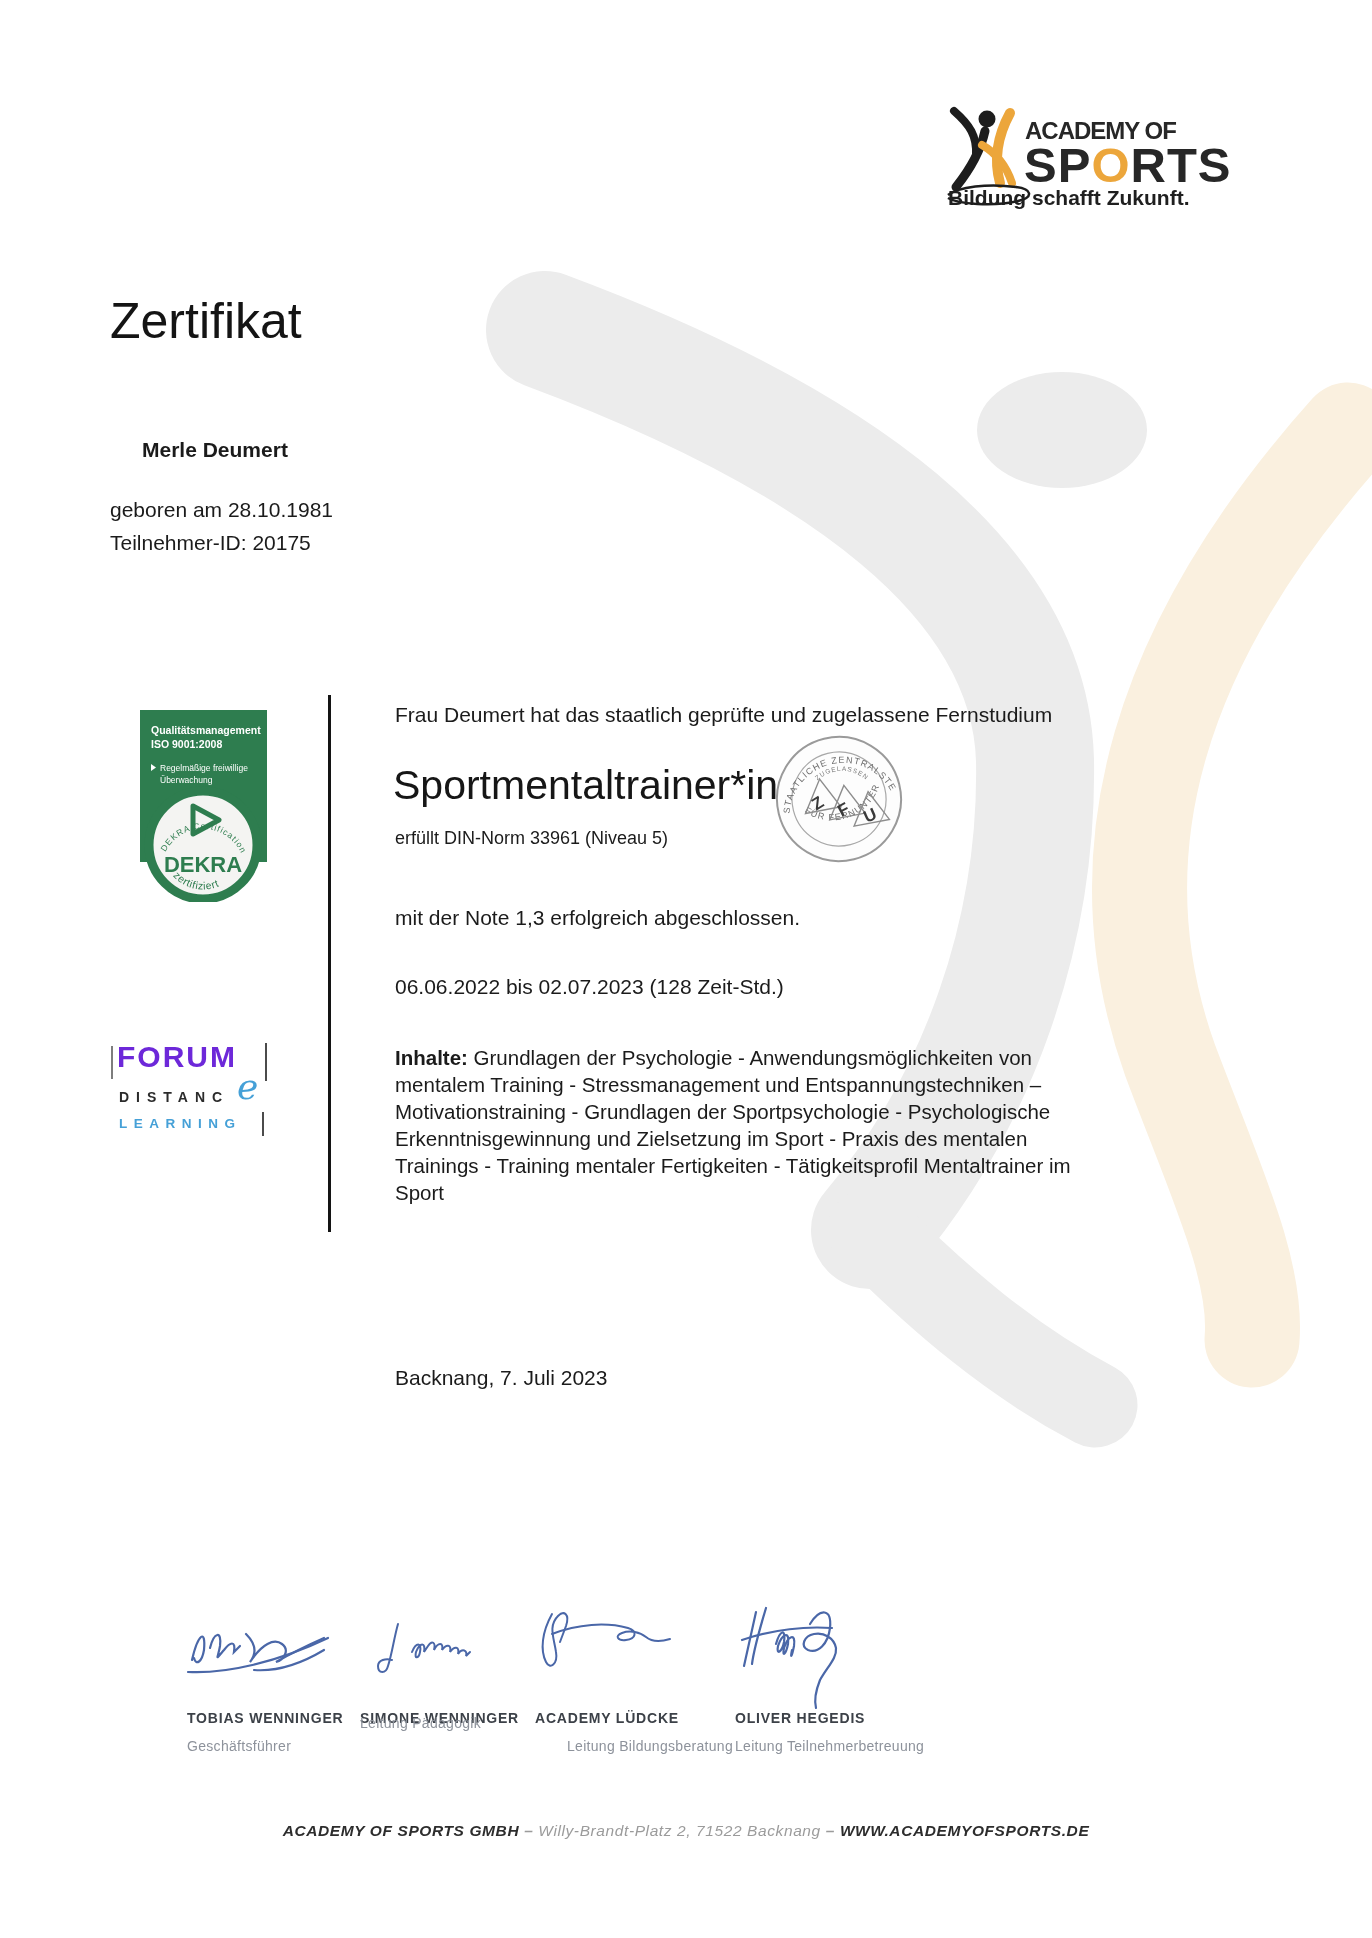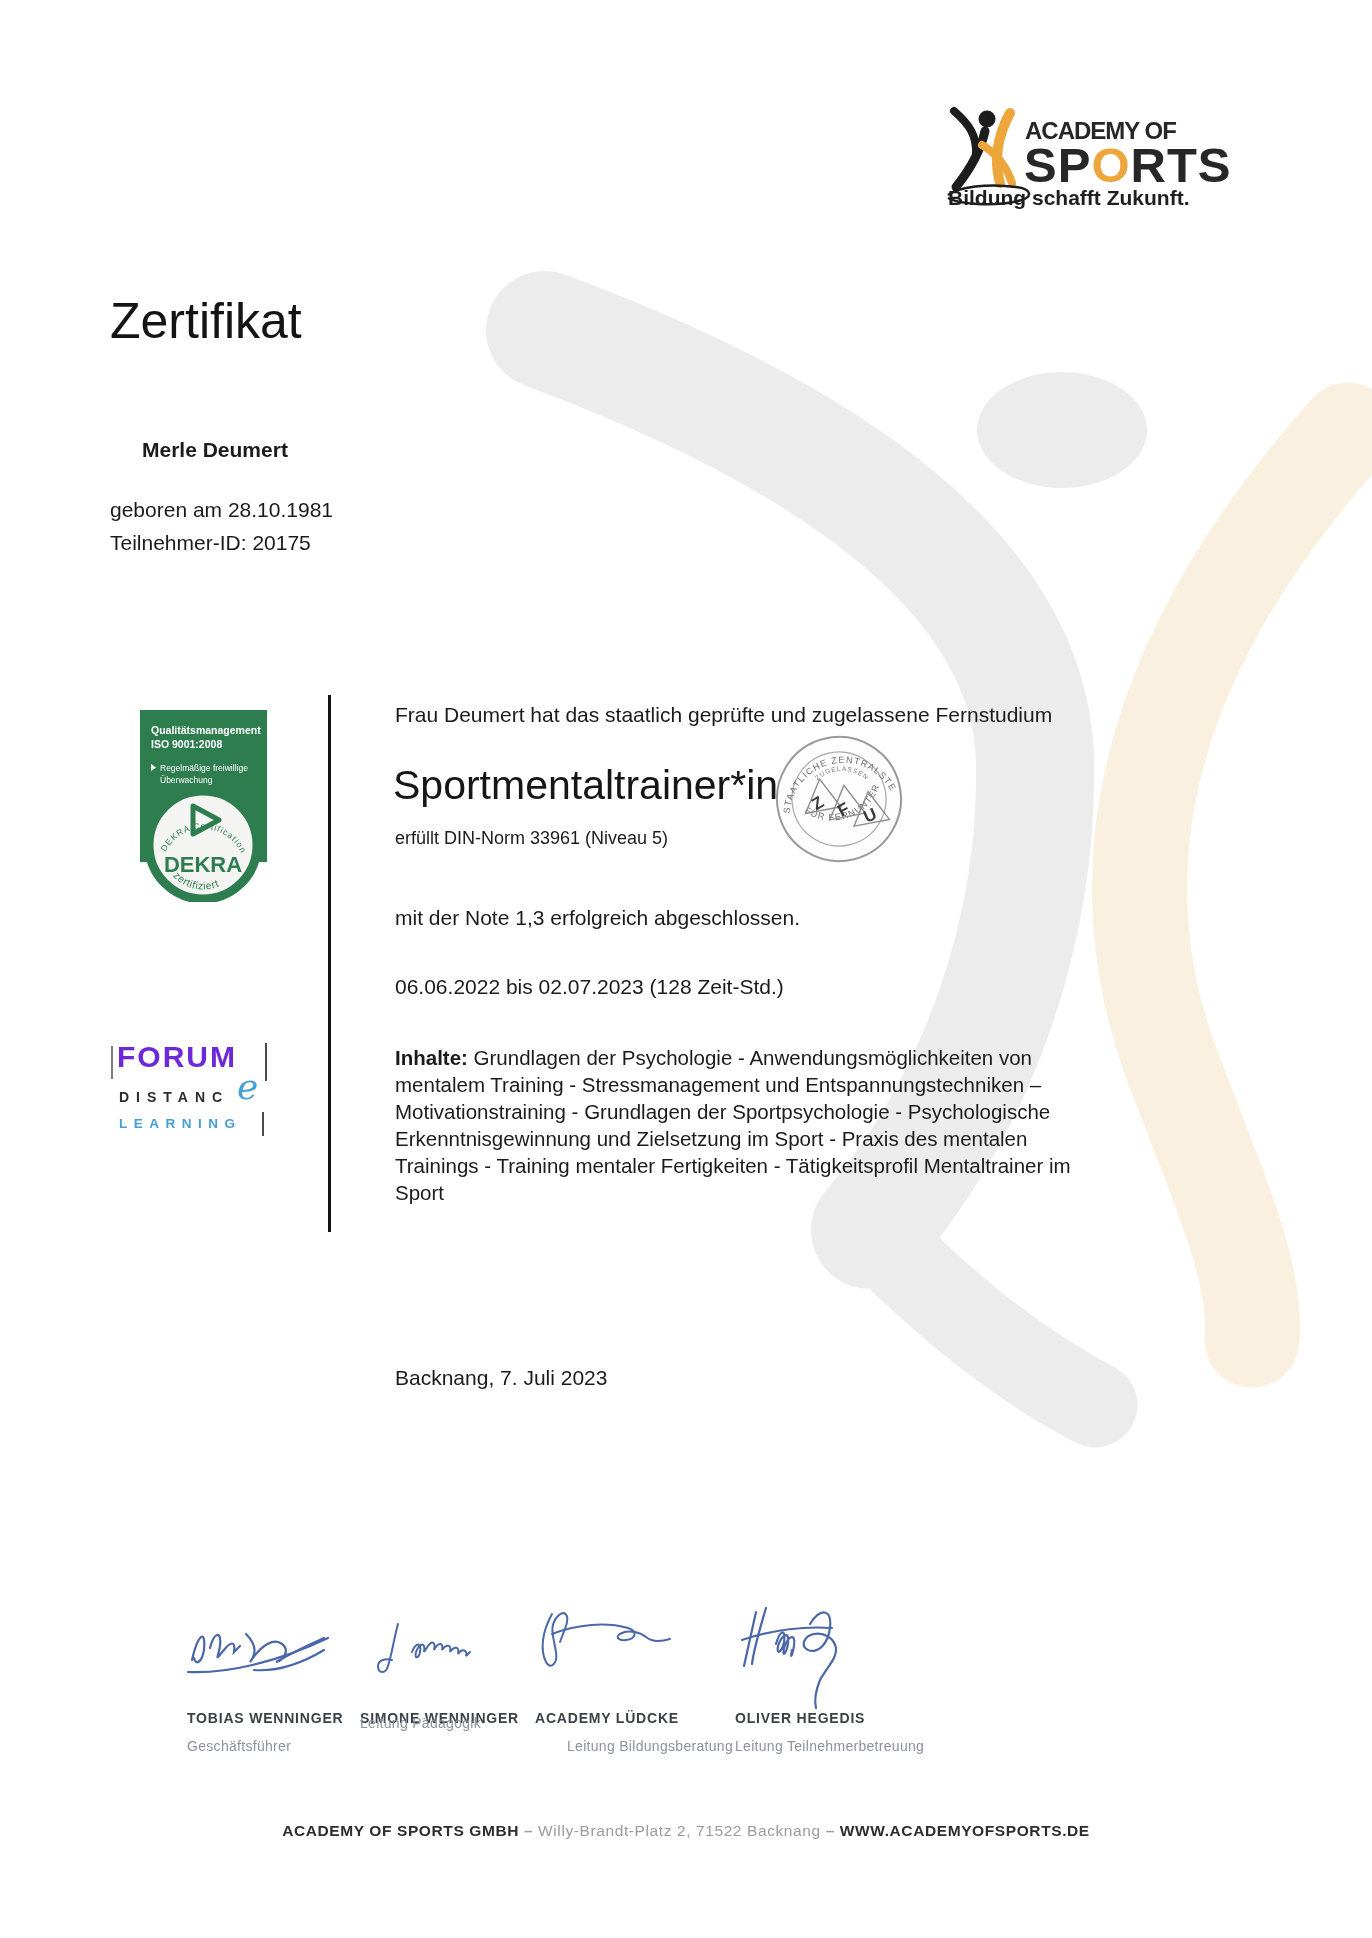--- a/index.html
+++ b/index.html
@@ -15,21 +15,21 @@
   .din{font-size:18px;}
   .inhalte{font-size:20.5px;line-height:27px;width:690px;text-align:left;}
   .vrule{position:absolute;left:328px;top:695px;width:3px;height:537px;background:#141414;}
   .forum-f{font-size:30px;font-weight:bold;color:#6d28d9;letter-spacing:2px;}
   .forum-d{font-size:14px;font-weight:600;color:#2b2b2b;letter-spacing:7px;}
   .forum-e{font-size:36px;font-style:italic;color:#45a0d7;font-family:"DejaVu Serif",serif;}
   .forum-l{font-size:13.5px;font-weight:bold;color:#45a0d7;letter-spacing:6.5px;}
   .fbar{position:absolute;width:2px;background:#7d7d7d;}
   .sig-name{font-size:14px;font-weight:bold;color:#3c4148;letter-spacing:0.8px;}
   .sig-role{font-size:14px;color:#8d929b;letter-spacing:0.3px;}
-  .footer{position:absolute;left:0;top:1822px;width:1372px;text-align:center;font-size:15.5px;letter-spacing:0.6px;}
+  .footer{position:absolute;left:0;top:1822px;width:1372px;text-align:center;font-size:15.5px;letter-spacing:0.6px;font-style:italic;}
   .footer .co{font-weight:bold;color:#2d2d2d;}
   .footer .addr{color:#9b9b9b;}
   .footer .sep{color:#9b9b9b;font-weight:bold;}
   .logo-acad{font-size:24px;font-weight:bold;letter-spacing:-1px;color:#272727;line-height:30px;}
   .logo-sports{font-size:49px;font-weight:bold;letter-spacing:1px;color:#272727;line-height:46px;}
   .logo-tag{font-size:21px;font-weight:bold;color:#1f1f1f;}
   .o-orange{color:#eca63b;}
 </style>
 </head>
 <body>

